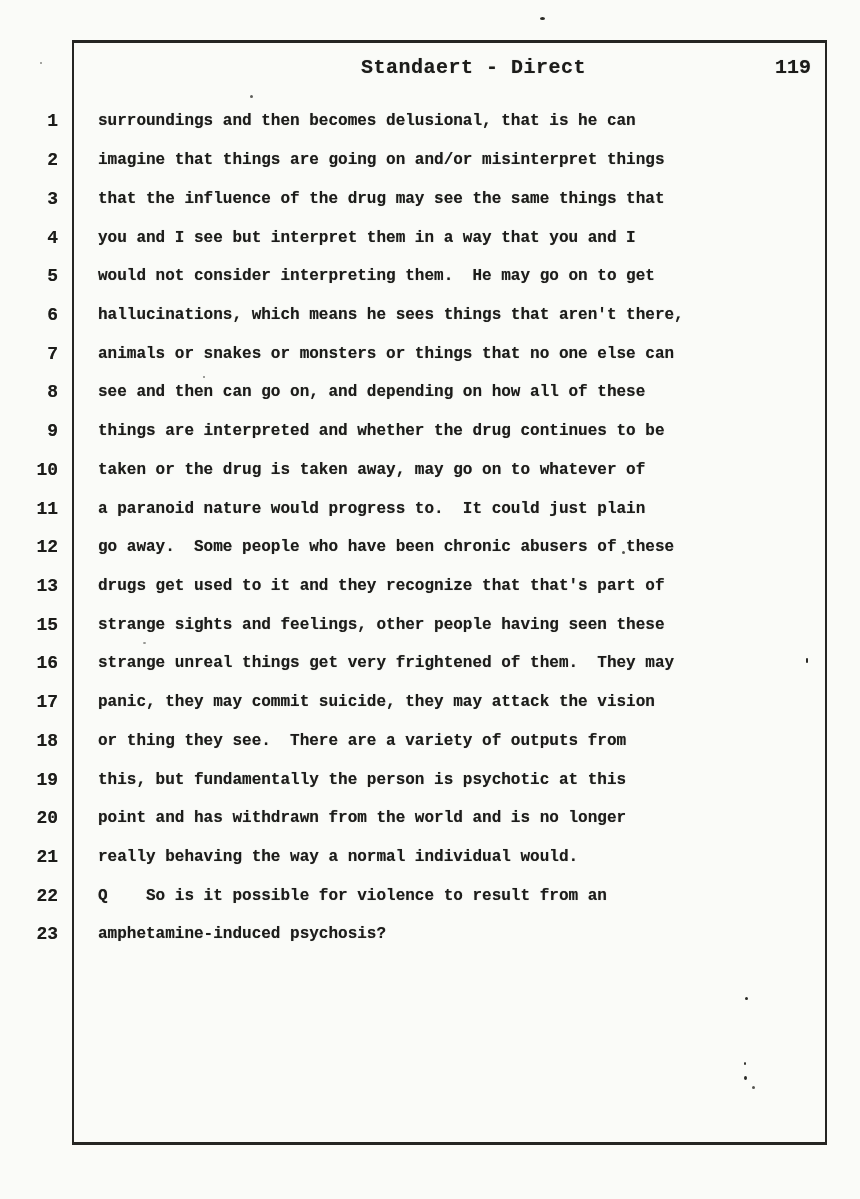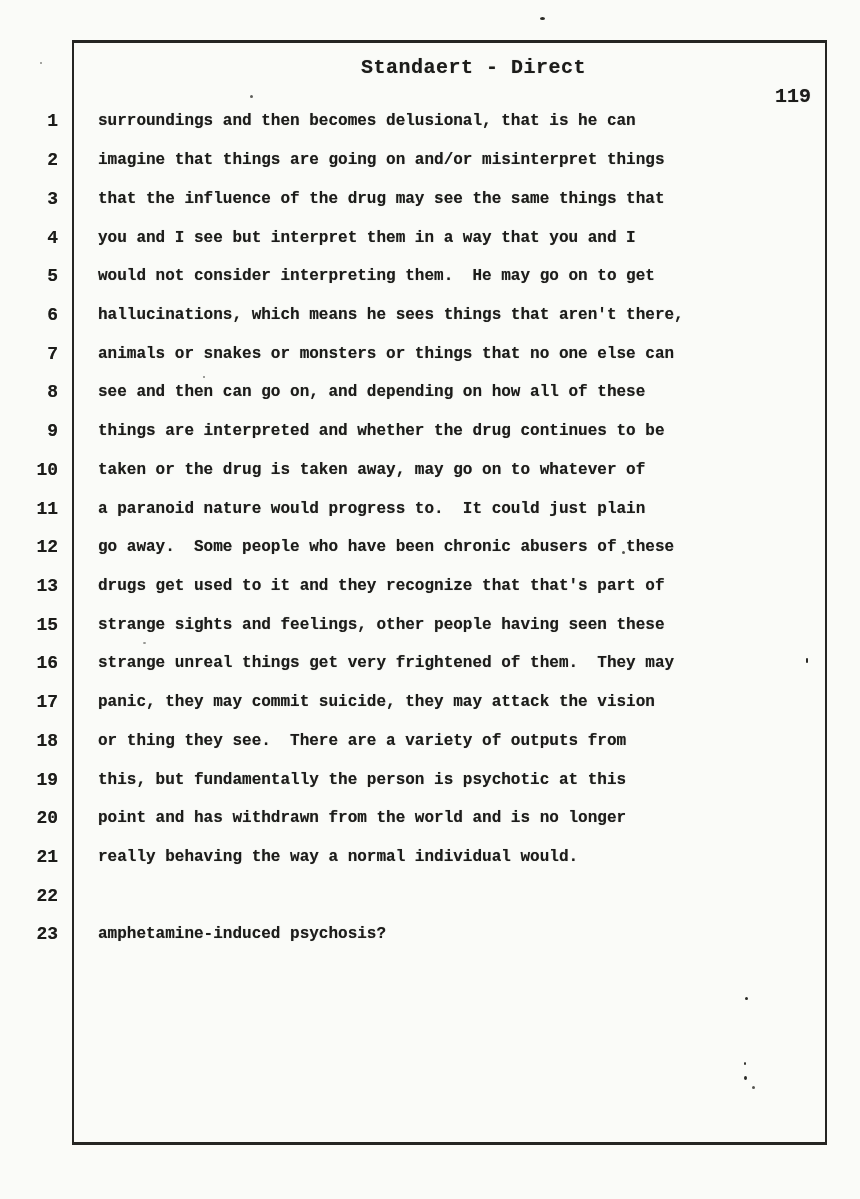--- a/index.html
+++ b/index.html
@@ -40,21 +40,20 @@
     position: absolute;
     left: 0;
     width: 100%;
     text-align: center;
     letter-spacing: 0.5px;
     margin-left: 24px;
   }
   .pageno {
     position: absolute;
     right: 16px;
-    margin-top: 29px;
   }
 
   .lines {
     position: absolute;
     left: 0;
     top: 102px;
     width: 860px;
   }
   .row {
     display: flex;
@@ -182,20 +181,21 @@
     <div class="row">
       <span class="lineno">20</span>
       <span class="linetext">point and has withdrawn from the world and is no longer</span>
     </div>
     <div class="row">
       <span class="lineno">21</span>
       <span class="linetext">really behaving the way a normal individual would.</span>
     </div>
     <div class="row">
       <span class="lineno">22</span>
+      <span class="linetext">Q    So is it possible for violence to result from an</span>
     </div>
     <div class="row">
       <span class="lineno">23</span>
       <span class="linetext">amphetamine-induced psychosis?</span>
     </div>
   </div>
 
 <span class="speck s1"></span>
 <span class="speck s2"></span>
 <span class="speck s3"></span>

